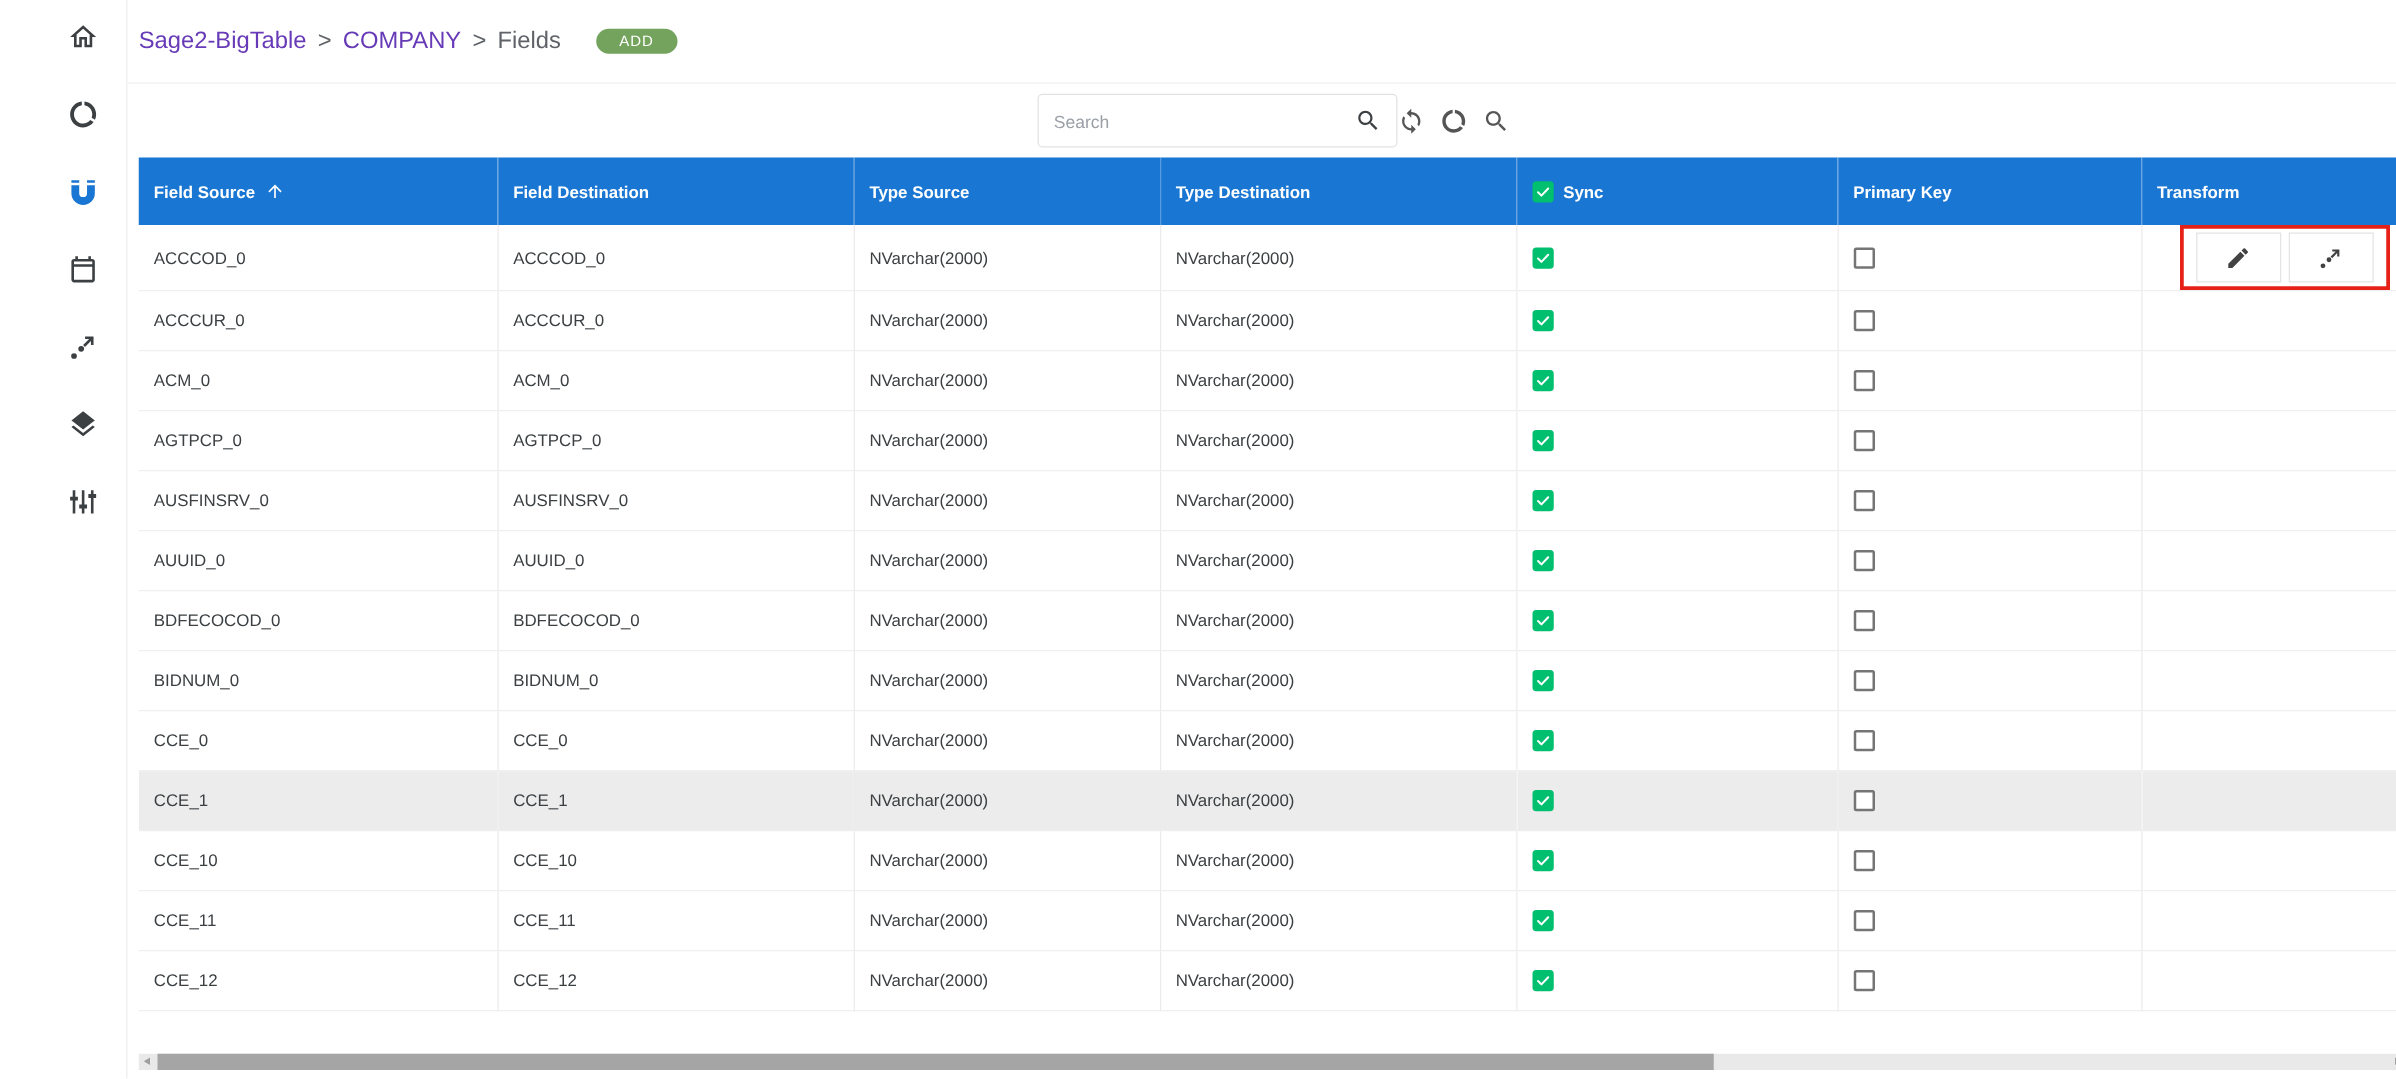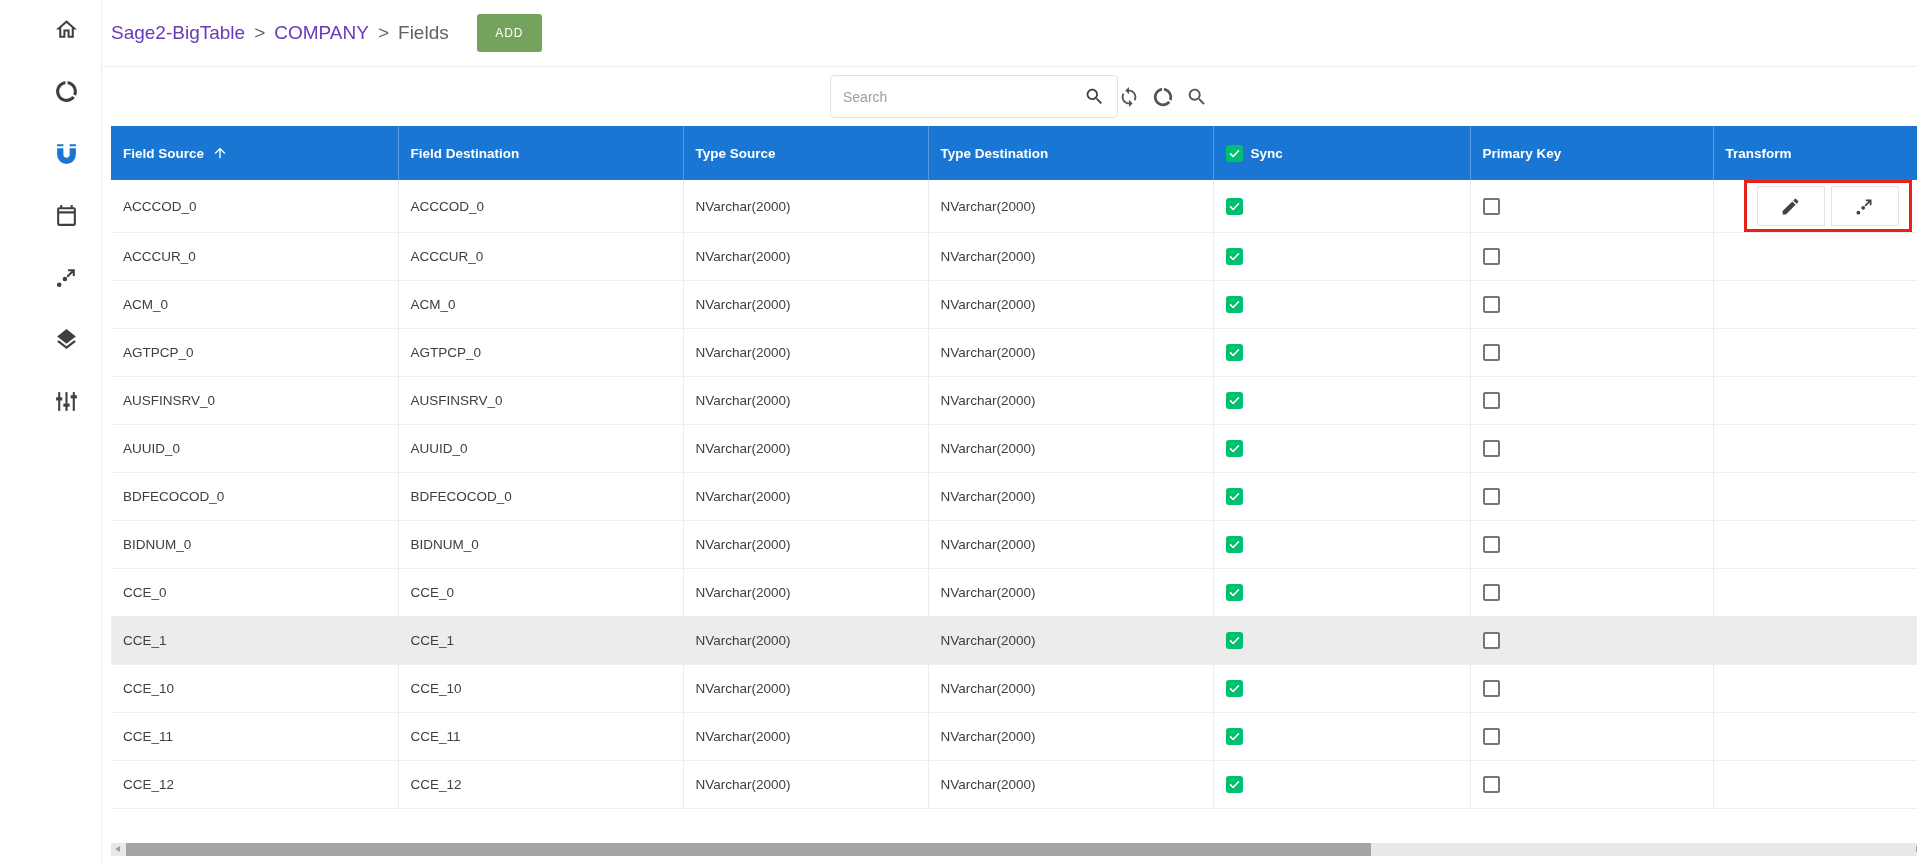--- a/index.html
+++ b/index.html
@@ -14,21 +14,21 @@
   .sidebar { width:70px; flex:0 0 70px; border-right:1px solid #ededed; display:flex; flex-direction:column; align-items:center; padding-top:16px; gap:36px; background:#fff; z-index:5; }
   .side-btn { background:none; border:none; width:28px; height:26px; color:#3c4043; cursor:pointer; padding:0; }
   .side-btn svg { width:25px; height:25px; display:block; margin:0 auto; }
   .side-btn.active { color:var(--accent-blue); }
   .main { flex:1; display:flex; flex-direction:column; min-width:0; }
   .topbar { height:67px; flex:0 0 67px; display:flex; align-items:center; padding-left:9px; border-bottom:1px solid #eeeeee; background:#fff; }
   .breadcrumb { display:flex; align-items:center; gap:9px; font-size:19px; }
   .crumb.link { color:var(--link-purple); text-decoration:none; cursor:pointer; }
   .crumb.sep { color:#5f6368; }
   .crumb.current { color:#5f6368; }
-  .add-btn { margin-left:28px; width:65px; height:38px; background:var(--add-green); color:#fff; border:none; border-radius:3px; font-size:12px; letter-spacing:.8px; cursor:pointer; font-family:inherit; }
+  .add-btn { margin-left:28px; width:65px; height:20px; background:var(--add-green); color:#fff; border:none; border-radius:15px; font-size:12px; letter-spacing:.8px; cursor:pointer; font-family:inherit; }
   .toolbar { height:59px; flex:0 0 59px; display:flex; align-items:center; justify-content:center; padding:0 22px 0 9px; background:#fff; }
   .search-box { width:288px; height:43px; border:1px solid #e2e2e2; border-radius:4px; display:flex; align-items:center; padding:0 12px; background:#fff; }
   .search-input { flex:1; border:none; outline:none; font-size:14px; color:#333; font-family:inherit; min-width:0; background:transparent; }
   .search-input::placeholder { color:#9aa0a6; }
   .search-box .search-glass { width:21px; height:21px; color:#3c4043; flex:0 0 auto; cursor:pointer; }
   .toolbar-actions { display:flex; align-items:center; gap:12px; }
   .icon-btn { background:none; border:none; padding:0; width:22px; height:22px; color:#555; cursor:pointer; }
   .icon-btn svg { width:22px; height:22px; display:block; }
   table.grid { width:1831px; margin-left:9px; border-collapse:collapse; table-layout:fixed; flex:0 0 auto; background:#fff; }
   thead th { background:var(--header-blue); color:#fff; height:54px; font-size:13.5px; font-weight:bold; text-align:left; padding:16px 12px; border-right:1px solid rgba(255,255,255,.28); }

